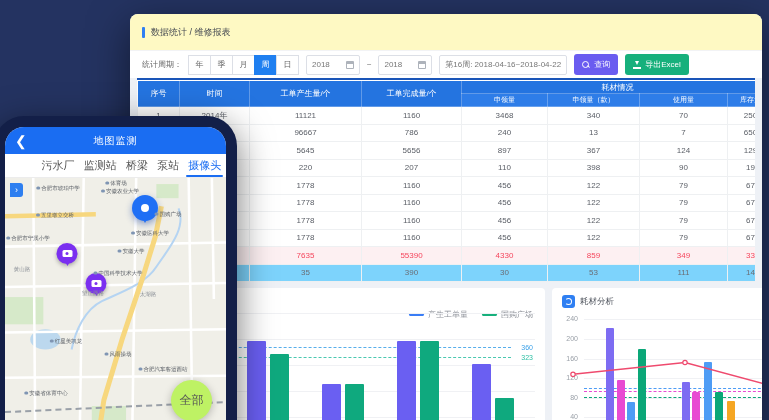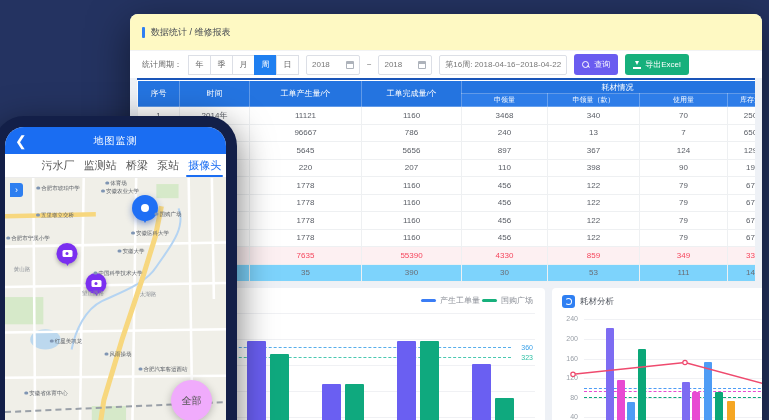--- a/index.html
+++ b/index.html
@@ -43,21 +43,21 @@
   tr.subhead th{ background:#2e7de8; font-size:7px; }
   td{ height:17.5px; text-align:center; color:#5a5e66; border:1px solid #eef0f2; background:#fff;
     white-space:nowrap; overflow:hidden; }
   tr.row-total td{ color:#f5465d; background:#fdf0f2; }
   tr.row-avg td{ background:#7dd3fc; color:#6a6e76; }
 
   .charts-row{ position:relative; margin-top:6px; height:226px; }
   .card{ position:absolute; top:0; background:#fff; border-radius:4px; overflow:hidden; }
   #leftChart{ left:14px; width:401px; height:226px; }
   #rightChart{ left:422px; width:346px; height:226px; }
-  .legend{ position:absolute; top:7px; right:12px; display:flex; gap:2px; font-size:8px; color:#8b8f97; }
+  .legend{ position:absolute; top:21px; right:12px; display:flex; gap:14px; font-size:8px; color:#8b8f97; }
   .legend-item{ display:flex; align-items:center; gap:4px; }
   .legend-dash{ width:15px; height:3px; border-radius:2px; }
   .grid-h{ position:absolute; left:10px; right:10px; height:1px; background:#f0f1f4; }
   .markline{ position:absolute; left:10px; right:34px; border-top:1px dashed; opacity:.85; }
   .markline-label{ position:absolute; font-size:7px; transform:translateY(-50%); }
   .vbar{ position:absolute; border-radius:1px 1px 0 0; }
   .rc-head{ position:absolute; top:7px; left:10px; display:flex; align-items:center; gap:5px;
     font-size:8.5px; color:#4d525b; }
   .chart-ic{ width:13px; height:13px; background:#2f7ff2; border-radius:3px; position:relative; }
   .chart-ic::after{ content:""; position:absolute; inset:3px; border:1.6px solid #fff; border-radius:50%;
@@ -100,22 +100,22 @@
   .cam{ width:10px; height:6.5px; background:#fff; border-radius:1.5px; position:relative; }
   .cam::after{ content:""; position:absolute; left:3px; top:1.5px; width:3.5px; height:3.5px;
     background:#7a2ff0; border-radius:50%; }
   .blue-marker{ position:absolute; width:26px; height:26px; border-radius:50%; background:#1f6ff5;
     transform:translate(-50%,-100%); display:flex; align-items:center; justify-content:center;
     box-shadow:0 3px 7px rgba(16,60,160,.45); cursor:pointer; }
   .blue-marker::after{ content:""; position:absolute; bottom:-7px; left:50%; transform:translateX(-50%);
     border:5px solid transparent; border-top:9px solid #1f6ff5; }
   .blue-marker .core{ width:8px; height:8px; background:#fff; border-radius:50%; }
   .all-btn{ position:absolute; left:166px; top:202px; width:41px; height:41px; border-radius:50%;
-    background:#f0abfc; box-shadow:0 2px 8px rgba(0,0,0,.25); display:flex; align-items:center;
-    justify-content:center; font-size:10px; color:#555; cursor:pointer; }
+    background:#bef264; box-shadow:0 2px 8px rgba(0,0,0,.25); display:flex; align-items:center;
+    justify-content:center; font-size:12px; color:#555; cursor:pointer; }
 </style>
 </head>
 <body>
 
 <div class="stage">
 
   <div class="desktop">
 
     <div class="crumb-bar">
       <span class="crumb-accent"></span>

